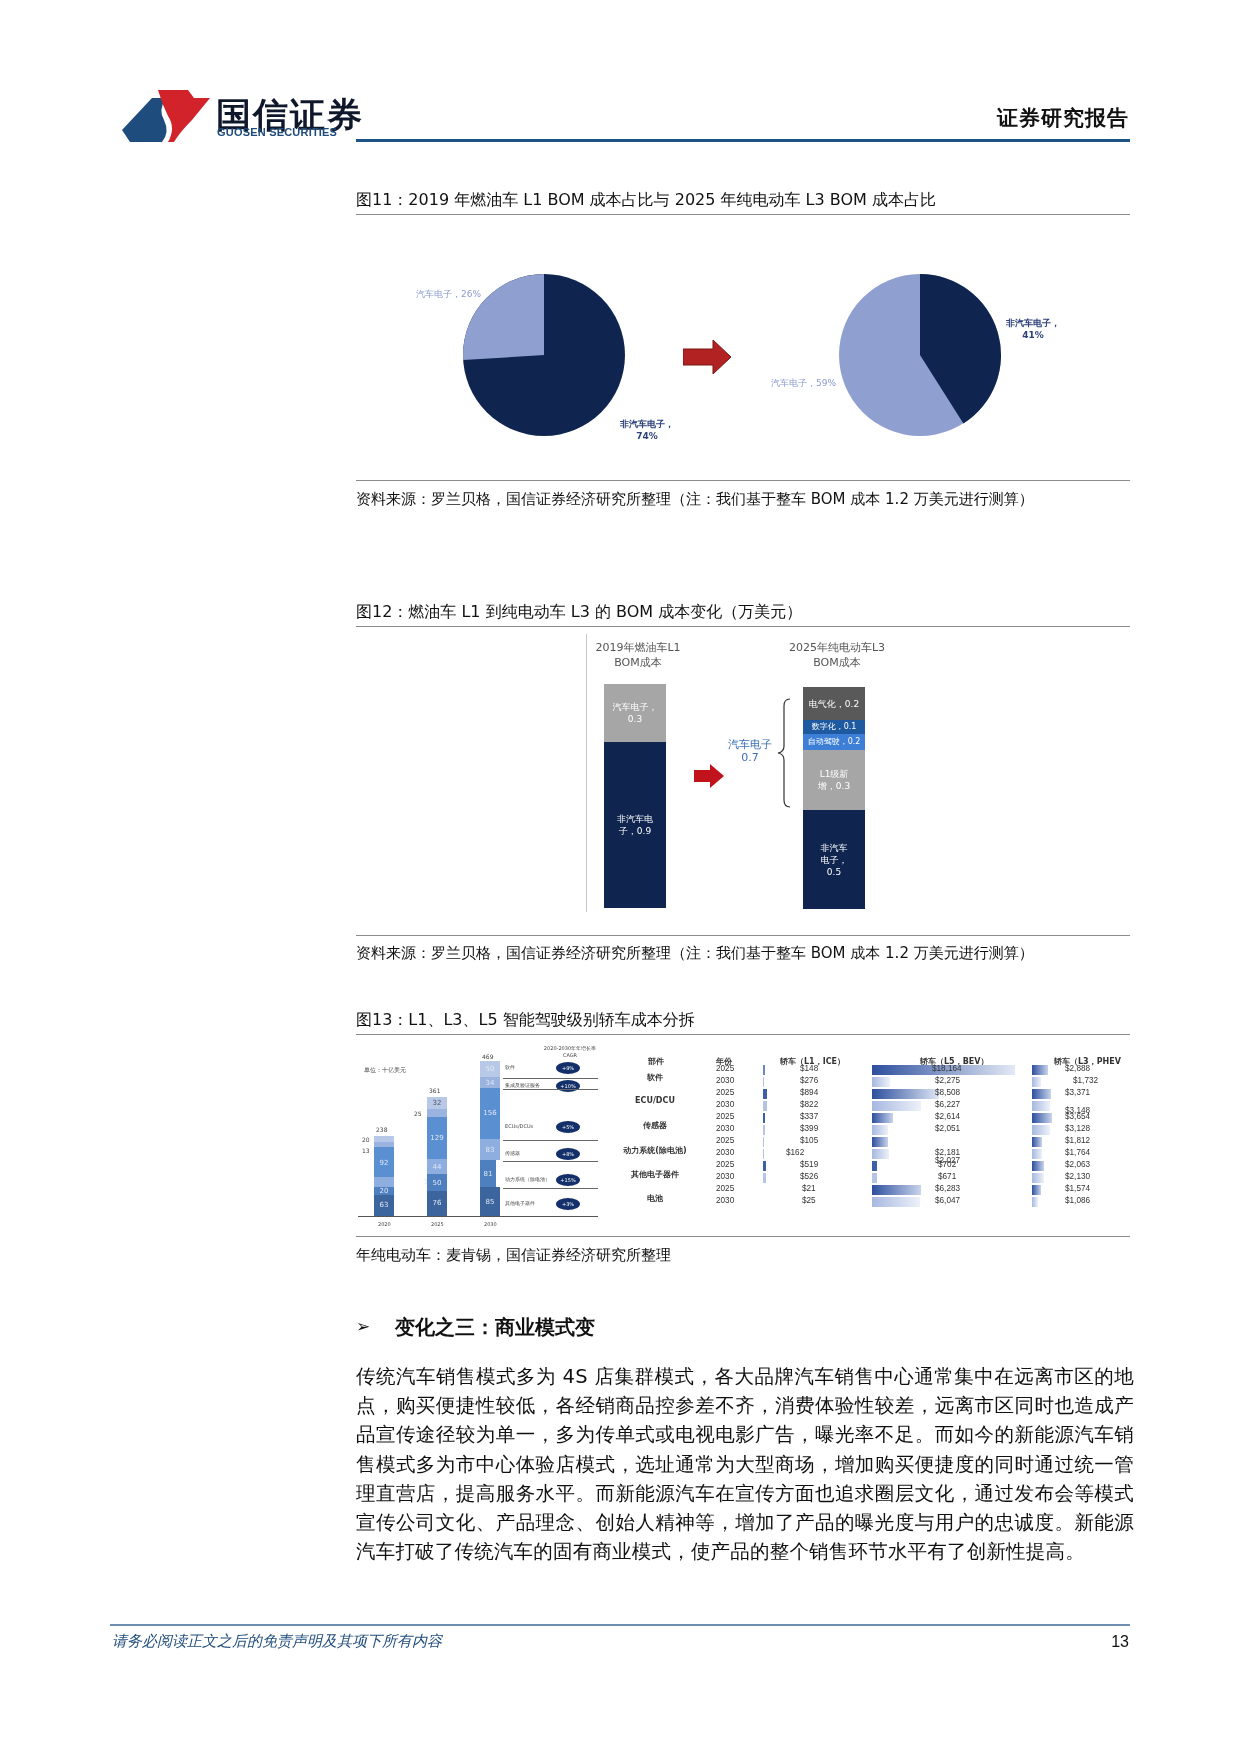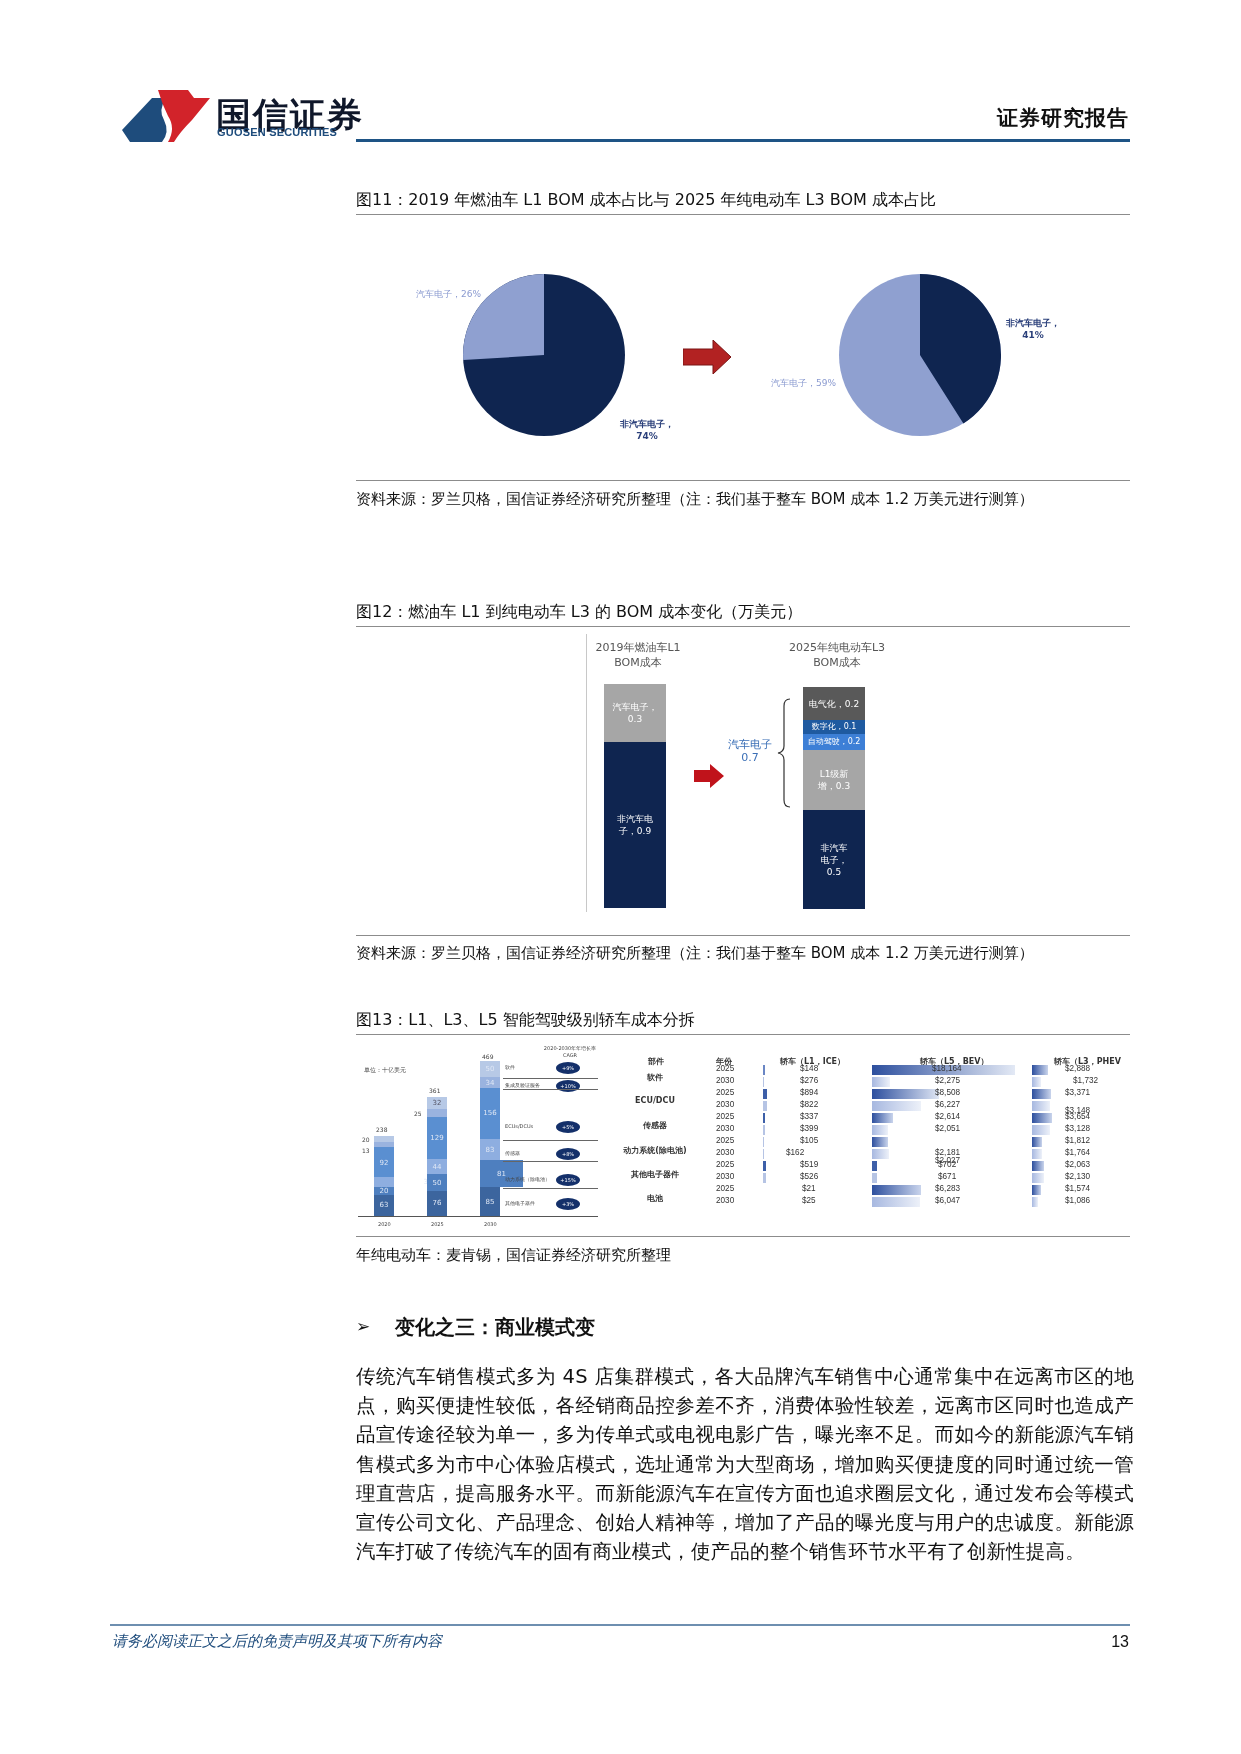--- a/index.html
+++ b/index.html
@@ -179,21 +179,21 @@
     </div>
   <div style="position:absolute; left:0; top:16px; width:20px; height:11px; background:#9ab3df;">
       <div class="f13-bar-val" style="top:2px;">34</div>
     </div>
   <div style="position:absolute; left:0; top:27px; width:20px; height:51px; background:#5a8fd1;">
       <div class="f13-bar-val" style="top:21px;">156</div>
     </div>
   <div style="position:absolute; left:0; top:78px; width:20px; height:21px; background:#8eaee0;">
       <div class="f13-bar-val" style="top:7px;">83</div>
     </div>
-  <div style="position:absolute; left:0; top:99px; width:43px; height:27px; background:#4e7fbf;">
+  <div style="position:absolute; left:0; top:99px; width:16px; height:27px; background:#4e7fbf;">
       <div class="f13-bar-val" style="top:10px;">81</div>
     </div>
   <div style="position:absolute; left:0; top:126px; width:20px; height:29px; background:#3c659e;">
       <div class="f13-bar-val" style="top:11px;">85</div>
     </div>
 </div>
 <div class="abs f13-small" style="left:482px; top:1053px; font-size:6px;">469</div>
 
 <div class="abs" style="left:358px; top:1216px; width:240px; height:1px; background:#555;"></div>
 <div class="abs f13-small" style="left:378px; top:1221px; font-size:5px;">2020</div>

